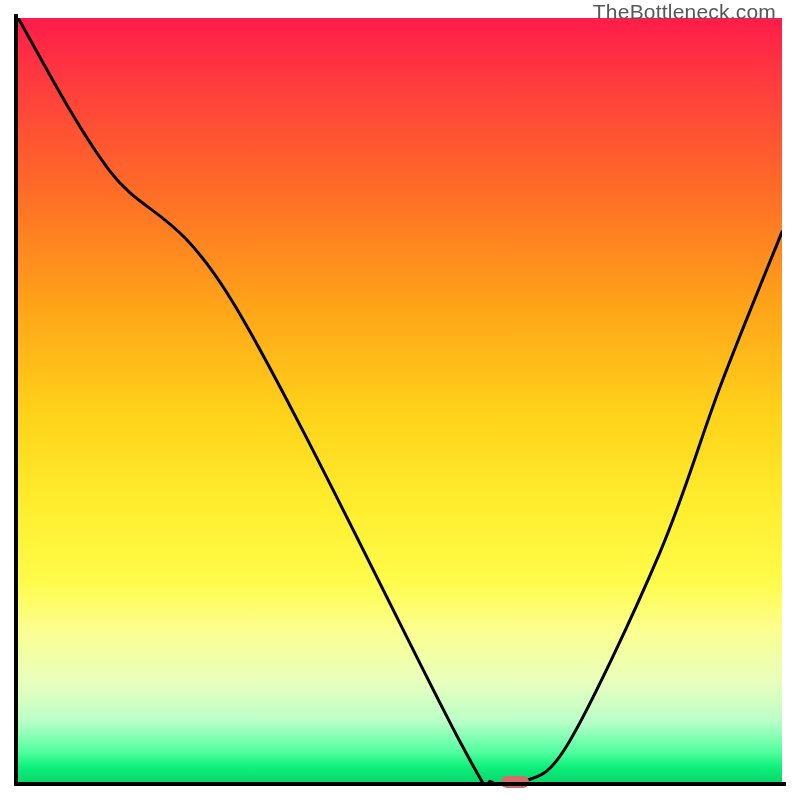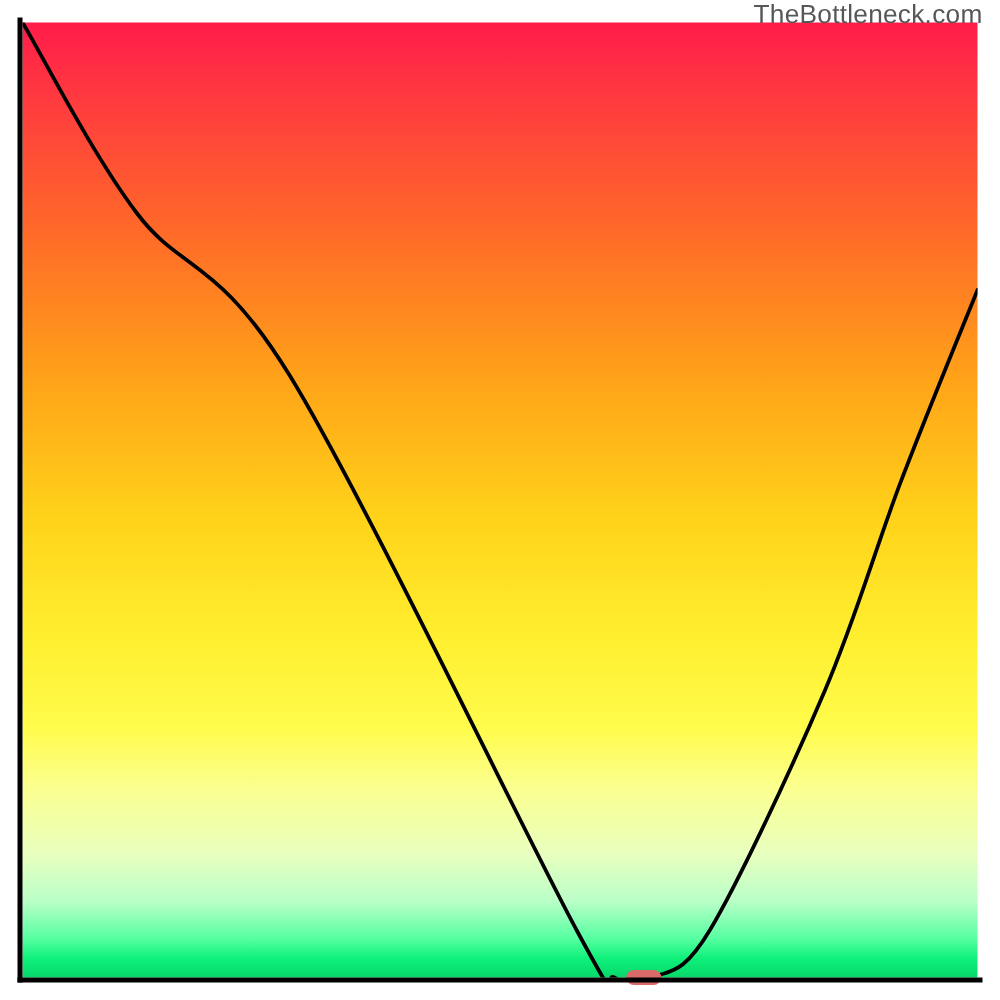--- a/index.html
+++ b/index.html
@@ -63,21 +63,21 @@
     position: absolute;
     width: 28px;
     height: 12px;
     border-radius: 6px;
     background: #d96a6a;
     transform: translate(-50%, -50%);
   }
   .watermark {
     position: absolute;
     top: 0px;
-    right: 14px;
+    right: 24px;
     font-family: Arial, Helvetica, sans-serif;
     font-size: 21px;
     color: #575757;
     font-weight: 500;
     letter-spacing: 0.2px;
   }
 </style>
 </head>
 <body>
 

